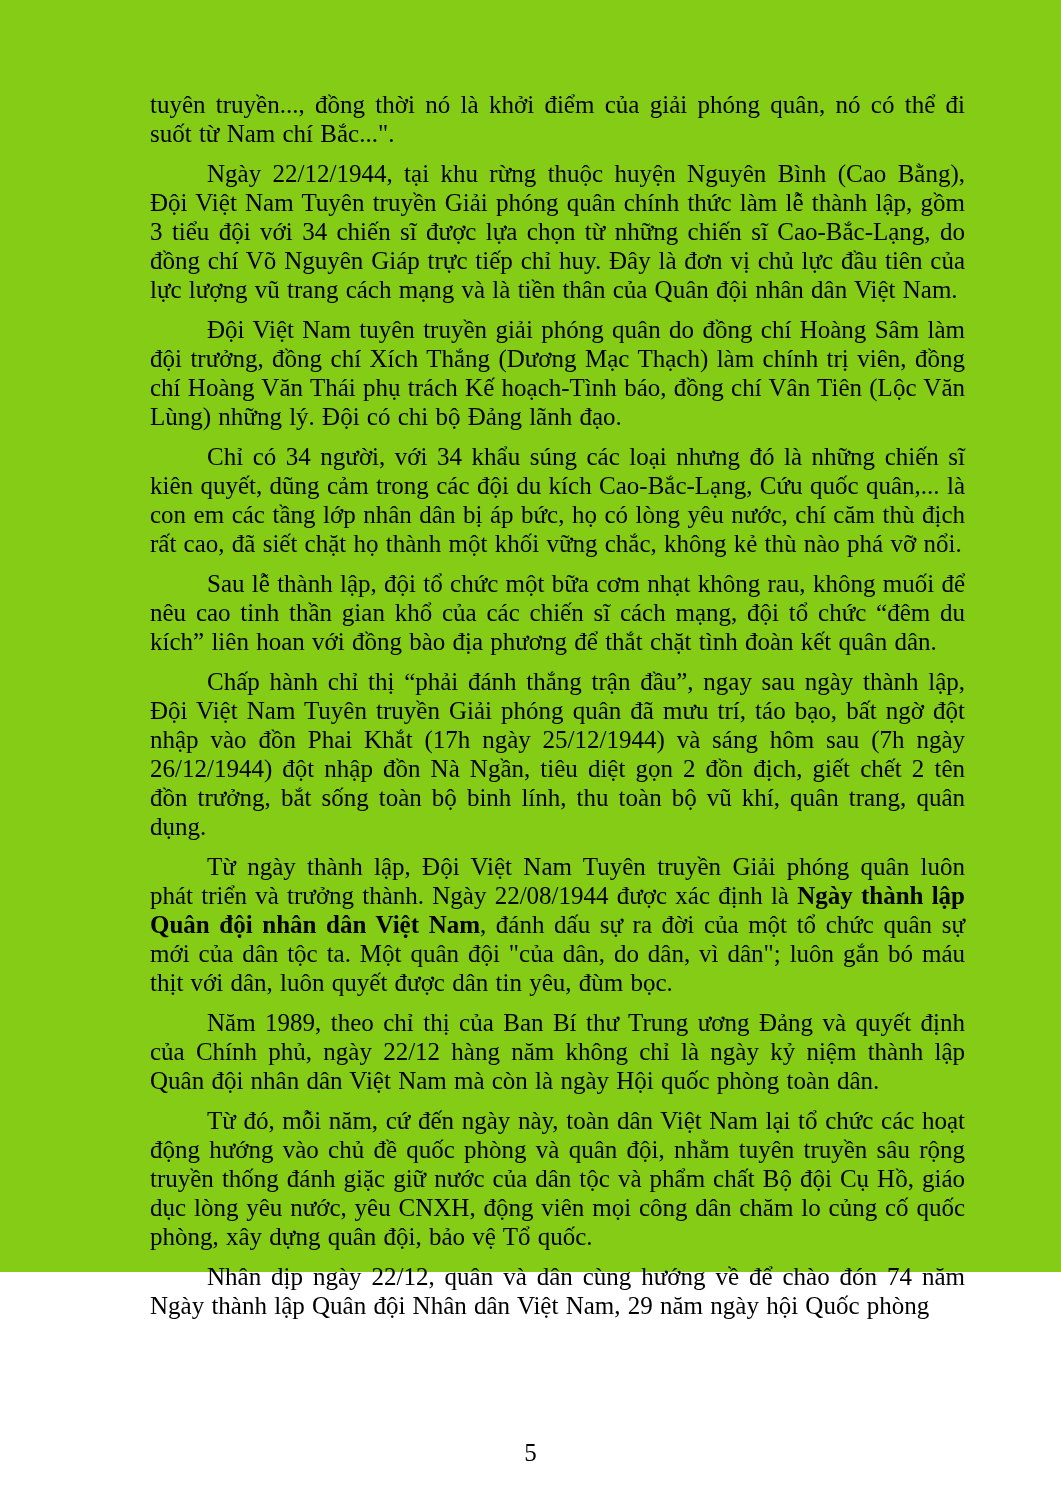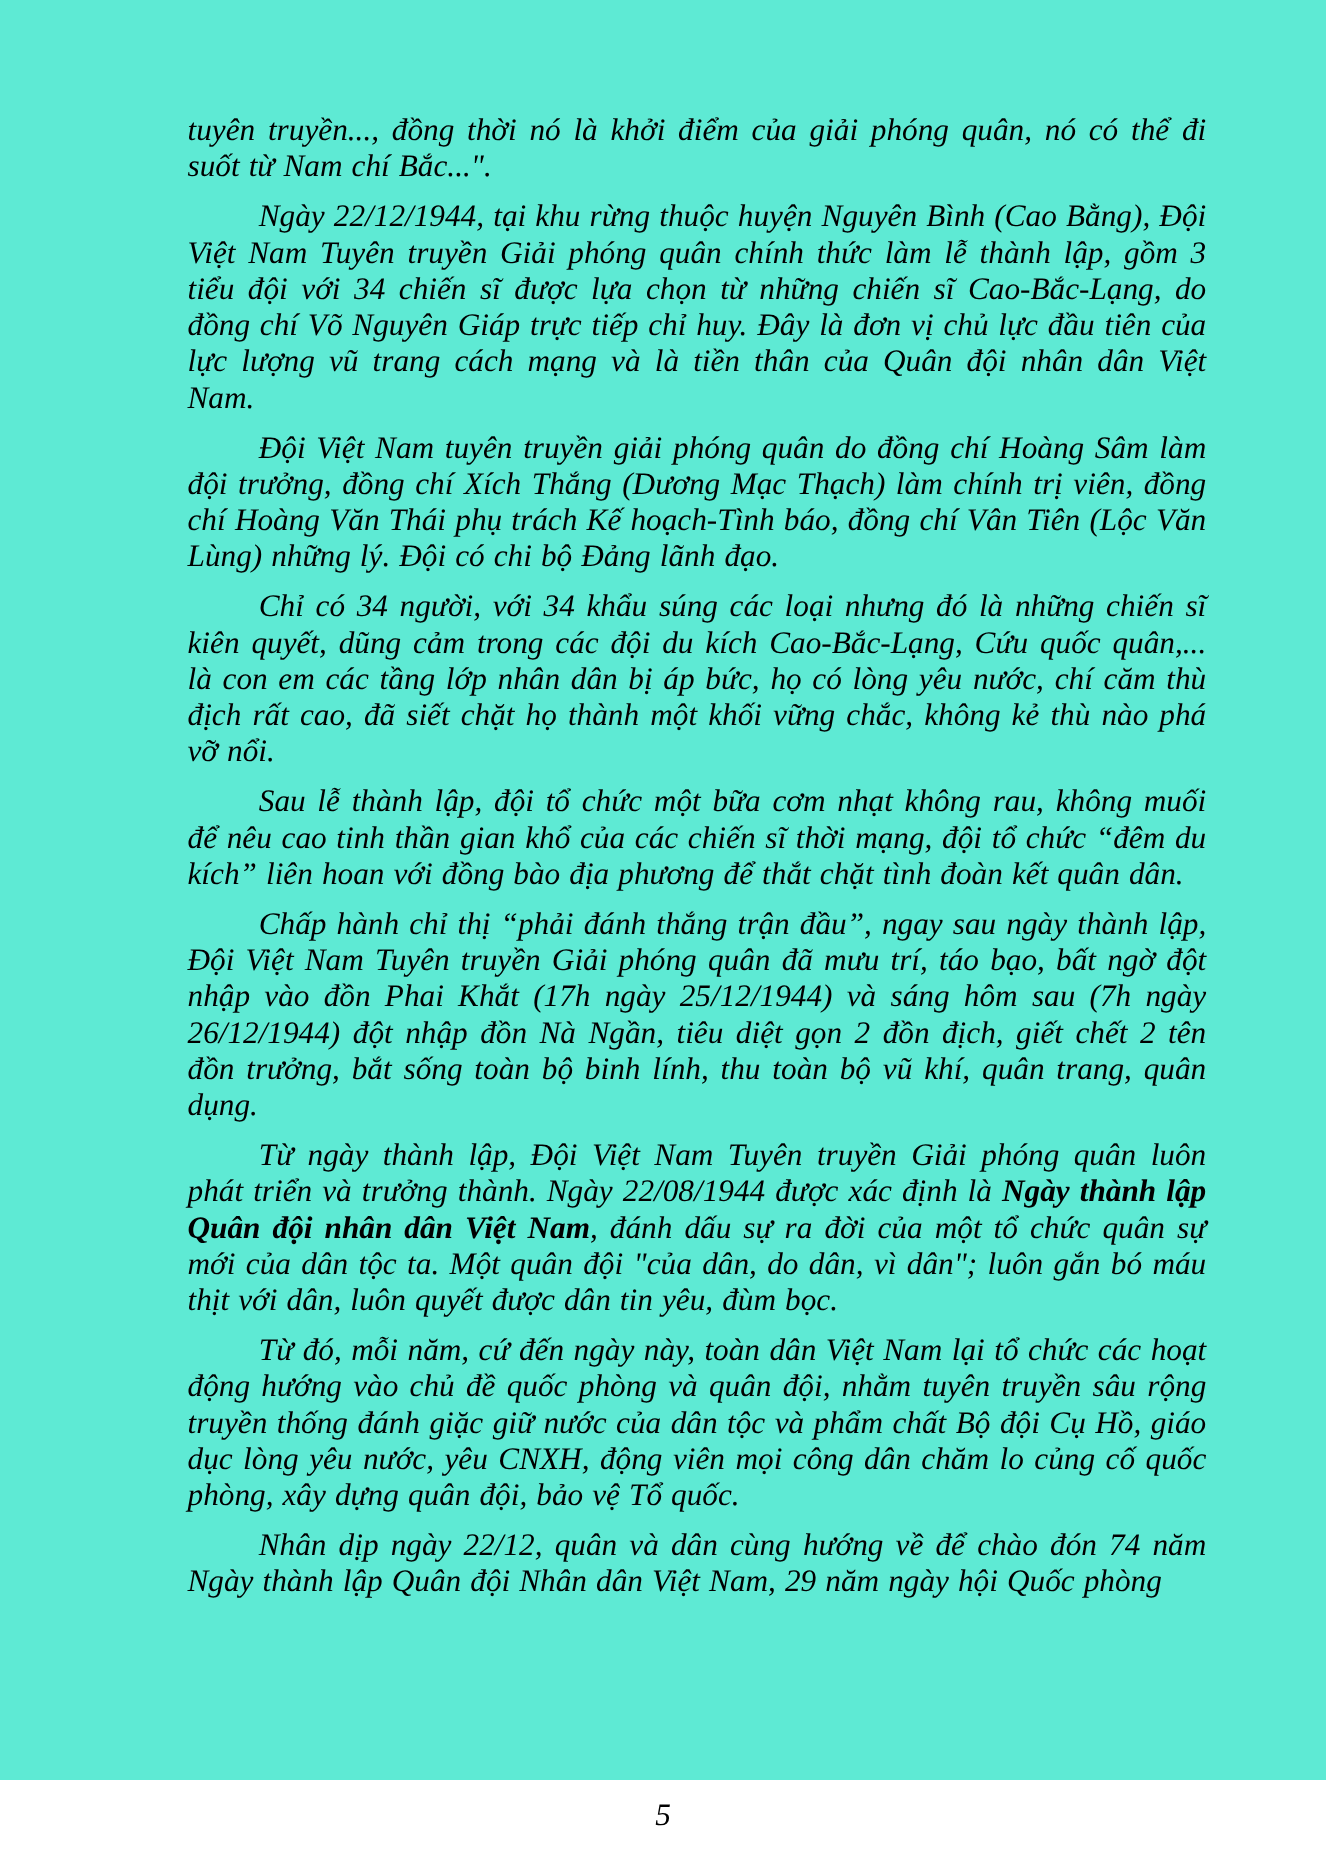--- a/index.html
+++ b/index.html
@@ -13,23 +13,22 @@
     position: relative;
     overflow: hidden;
     font-family: "Liberation Serif", "DejaVu Serif", serif;
     color: #000000;
   }
   .page {
     position: absolute;
     left: 0;
     top: 0;
     width: 1061px;
-    height: 1424px;
-    background: #5eead4;
-    font-style: italic;
+    height: 1272px;
+    background: #84cc16;
   }
   .doc-body {
     position: absolute;
     left: 150px;
     top: 90px;
     width: 815px;
   }
   .doc-body p {
     margin: 0 0 11px 0;
     font-size: 25px;
@@ -56,22 +55,23 @@
 </style>
 </head>
 <body>
 
 <div class="page">
   <div class="doc-body">
       <p class="no-indent"><span>tuyên truyền..., đồng thời nó là khởi điểm của giải phóng quân, nó có thể đi suốt từ Nam chí Bắc...".</span></p>
       <p><span>Ngày 22/12/1944, tại khu rừng thuộc huyện Nguyên Bình (Cao Bằng), Đội Việt Nam Tuyên truyền Giải phóng quân chính thức làm lễ thành lập, gồm 3 tiểu đội với 34 chiến sĩ được lựa chọn từ những chiến sĩ Cao-Bắc-Lạng, do đồng chí Võ Nguyên Giáp trực tiếp chỉ huy. Đây là đơn vị chủ lực đầu tiên của lực lượng vũ trang cách mạng và là tiền thân của Quân đội nhân dân Việt Nam.</span></p>
       <p><span>Đội Việt Nam tuyên truyền giải phóng quân do đồng chí Hoàng Sâm làm đội trưởng, đồng chí Xích Thắng (Dương Mạc Thạch) làm chính trị viên, đồng chí Hoàng Văn Thái phụ trách Kế hoạch-Tình báo, đồng chí Vân Tiên (Lộc Văn Lùng) những lý. Đội có chi bộ Đảng lãnh đạo.</span></p>
       <p><span>Chỉ có 34 người, với 34 khẩu súng các loại nhưng đó là những chiến sĩ kiên quyết, dũng cảm trong các đội du kích Cao-Bắc-Lạng, Cứu quốc quân,... là con em các tầng lớp nhân dân bị áp bức, họ có lòng yêu nước, chí căm thù địch rất cao, đã siết chặt họ thành một khối vững chắc, không kẻ thù nào phá vỡ nổi.</span></p>
-      <p><span>Sau lễ thành lập, đội tổ chức một bữa cơm nhạt không rau, không muối để nêu cao tinh thần gian khổ của các chiến sĩ thời mạng, đội tổ chức “đêm du kích” liên hoan với đồng bào địa phương để thắt chặt tình đoàn kết quân dân.</span></p>
+      <p><span>Sau lễ thành lập, đội tổ chức một bữa cơm nhạt không rau, không muối để nêu cao tinh thần gian khổ của các chiến sĩ cách mạng, đội tổ chức “đêm du kích” liên hoan với đồng bào địa phương để thắt chặt tình đoàn kết quân dân.</span></p>
       <p><span>Chấp hành chỉ thị “phải đánh thắng trận đầu”, ngay sau ngày thành lập, Đội Việt Nam Tuyên truyền Giải phóng quân đã mưu trí, táo bạo, bất ngờ đột nhập vào đồn Phai Khắt (17h ngày 25/12/1944) và sáng hôm sau (7h ngày 26/12/1944) đột nhập đồn Nà Ngần, tiêu diệt gọn 2 đồn địch, giết chết 2 tên đồn trưởng, bắt sống toàn bộ binh lính, thu toàn bộ vũ khí, quân trang, quân dụng.</span></p>
       <p><span>Từ ngày thành lập, Đội Việt Nam Tuyên truyền Giải phóng quân luôn phát triển và trưởng thành. Ngày 22/08/1944 được xác định là </span><b>Ngày thành lập Quân đội nhân dân Việt Nam</b><span>, đánh dấu sự ra đời của một tổ chức quân sự mới của dân tộc ta. Một quân đội "của dân, do dân, vì dân"; luôn gắn bó máu thịt với dân, luôn quyết được dân tin yêu, đùm bọc.</span></p>
+      <p><span>Năm 1989, theo chỉ thị của Ban Bí thư Trung ương Đảng và quyết định của Chính phủ, ngày 22/12 hàng năm không chỉ là ngày kỷ niệm thành lập Quân đội nhân dân Việt Nam mà còn là ngày Hội quốc phòng toàn dân.</span></p>
       <p><span>Từ đó, mỗi năm, cứ đến ngày này, toàn dân Việt Nam lại tổ chức các hoạt động hướng vào chủ đề quốc phòng và quân đội, nhằm tuyên truyền sâu rộng truyền thống đánh giặc giữ nước của dân tộc và phẩm chất Bộ đội Cụ Hồ, giáo dục lòng yêu nước, yêu CNXH, động viên mọi công dân chăm lo củng cố quốc phòng, xây dựng quân đội, bảo vệ Tổ quốc.</span></p>
       <p><span>Nhân dịp ngày 22/12, quân và dân cùng hướng về để chào đón 74 năm Ngày thành lập Quân đội Nhân dân Việt Nam, 29 năm ngày hội Quốc phòng</span></p>
     </div>
   <div class="page-footer">
     <span>5</span>
   </div>
 </div>
 
 </body></html>

